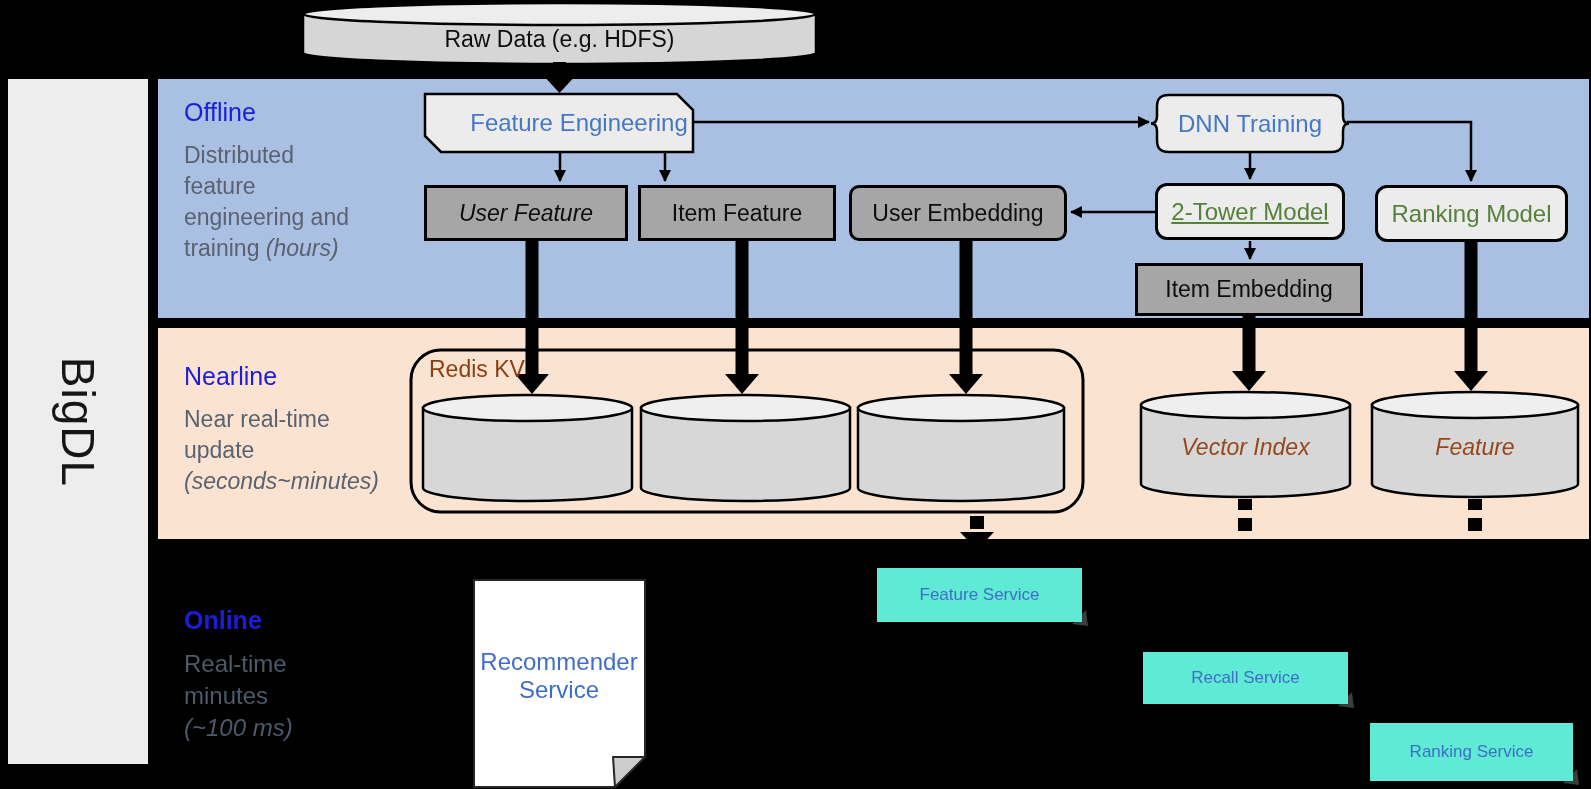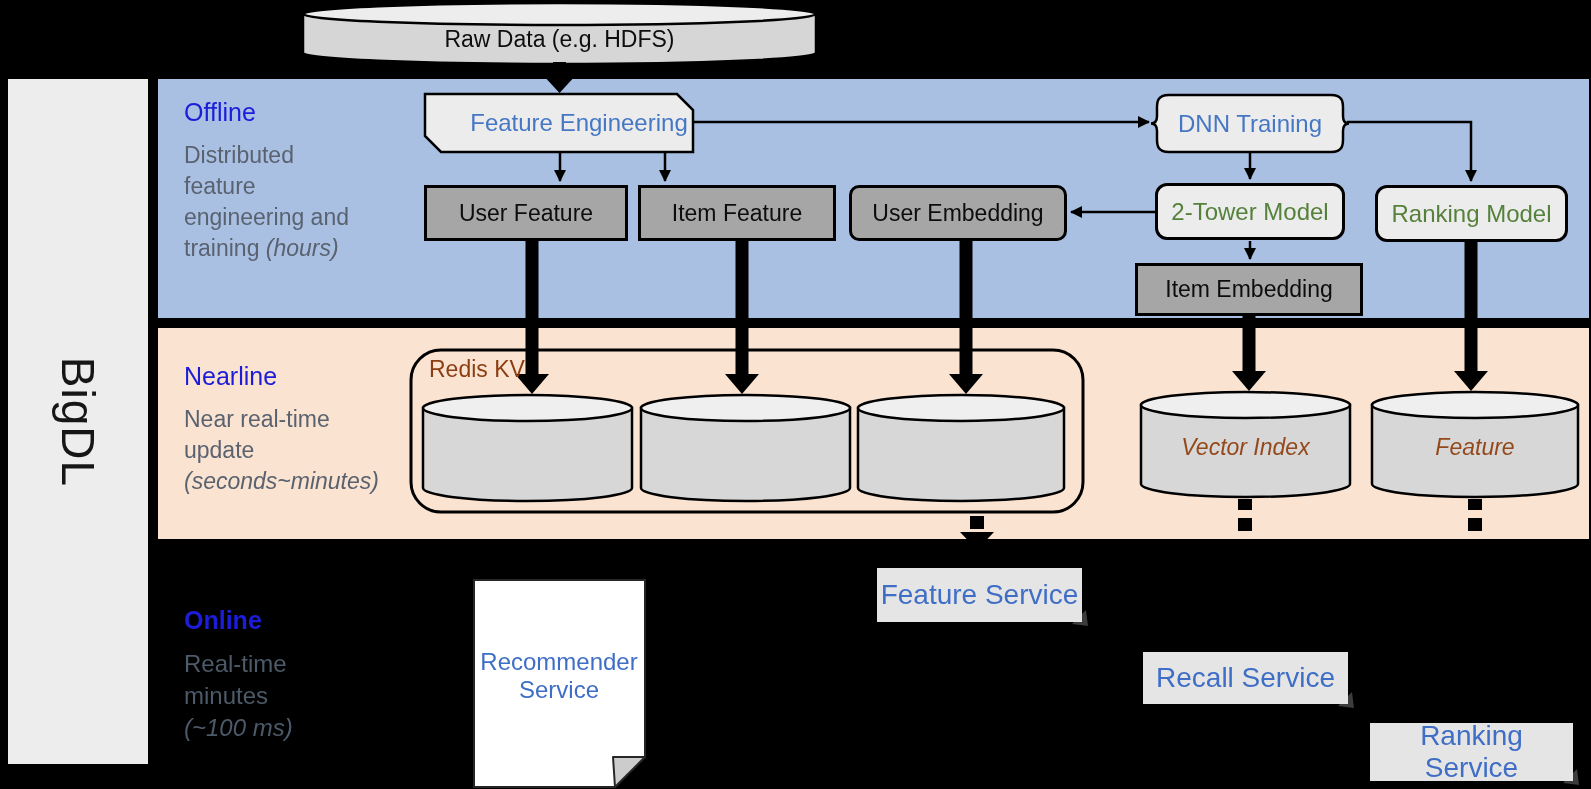--- a/index.html
+++ b/index.html
@@ -17,36 +17,36 @@
   .bigdl-bar span {
     transform:rotate(90deg); font-size:46px; color:#161616; letter-spacing:1px; white-space:nowrap;
   }
   svg.overlay { position:absolute; left:0; top:0; z-index:3; }
   .box, .shapelabel {
     position:absolute; display:flex; align-items:center; justify-content:center;
     box-sizing:border-box; text-align:center; z-index:4; line-height:1.15;
   }
   .box.graybox { background:#a6a6a6; border:3px solid #000; font-size:23px; color:#0d0d0d; }
   .box.roundbox { background:#ececec; border:3px solid #000; border-radius:12px; font-size:24px; color:#55813a; }
-  .box.service { background:#e5e5e5; font-size:28px; color:#3f6ec6; }
+  .box.service { background:#5eead4; font-size:17px; color:#3f6ec6; }
   .shapelabel.blue  { color:#4577c4; font-size:24px; }
   .shapelabel.black { color:#0d0d0d; font-size:23px; }
   .shapelabel.brown { color:#94491c; font-size:23px;font-style:italic; }
   .band-title { position:absolute; font-size:25px; font-weight:500; color:#1c1cd9; z-index:4; }
   .band-title.bold { font-weight:700; }
   .band-desc { position:absolute; font-size:23px; line-height:31px; color:#5a6270; z-index:4; }
   .band-desc.online-desc { font-size:24px; line-height:32px; color:#4c5a69; }
   .band-desc em, .band-desc .em { font-style:italic; }
   .redis-label { position:absolute; left:429px; top:356px; font-size:23px; color:#8a3e12; z-index:4; }
   
-  #user-feature    { left:424px;  top:185px; width:204px; height:56px; }
+  #user-feature    { left:424px;  top:185px; width:204px; height:56px;font-style:italic; }
   #item-feature    { left:638px;  top:185px; width:198px; height:56px; }
   #user-embedding  { left:849px;  top:185px; width:218px; height:56px;border-radius:10px; }
   #item-embedding  { left:1135px; top:263px; width:228px; height:53px; }
-  #two-tower-model { left:1155px; top:183px; width:190px; height:57px; }
+  #two-tower-model { left:1155px; top:183px; width:190px; height:57px;text-decoration:underline; }
   #ranking-model   { left:1375px; top:185px; width:193px; height:57px; }
   #feature-service { left:877px;  top:568px; width:205px; height:54px; }
   #recall-service  { left:1143px; top:652px; width:205px; height:52px; }
   #ranking-service { left:1370px; top:723px; width:203px; height:58px; }
   #raw-data-label  { left:303px;  top:22px;  width:513px; height:34px; }
   #fe-label        { left:425px;  top:94px;  width:268px; height:58px;padding-left:40px; }
   #dnn-label       { left:1153px; top:95px;  width:194px; height:57px; }
   #vector-index-label { left:1141px; top:424px; width:209px; height:46px; }
   #models-label    { left:1372px; top:424px; width:206px; height:46px; }
   #recommender-label { left:478px; top:630px; width:162px; height:92px; font-size:24px; color:#3f6ec6; }

